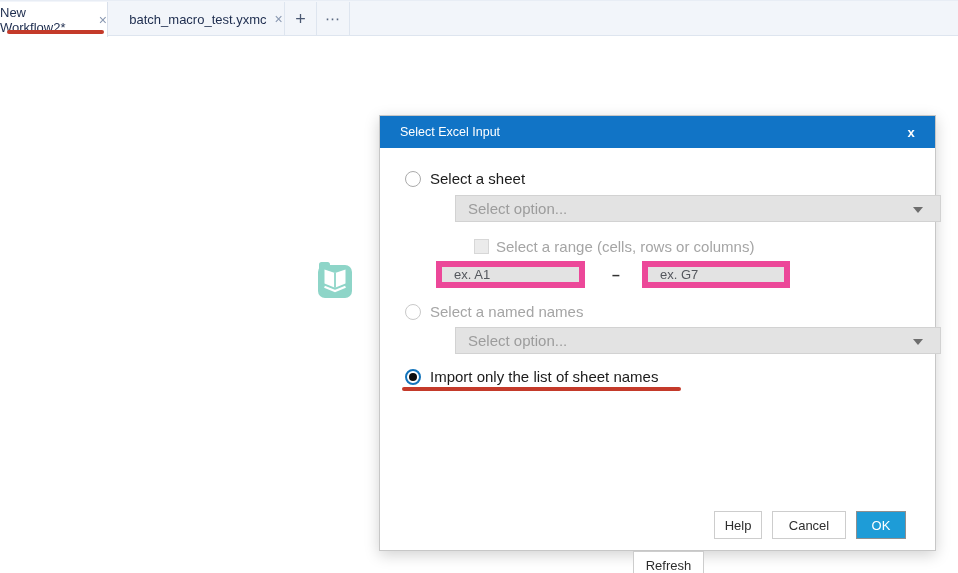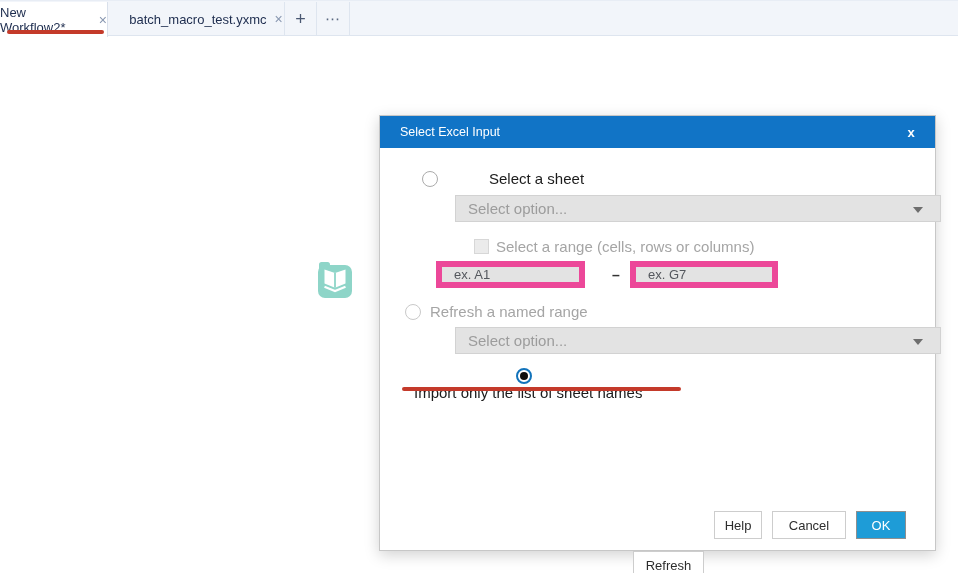--- a/index.html
+++ b/index.html
@@ -115,47 +115,47 @@
   </div>
 </div>
 
 <div class="dialog">
 
   <div class="dialog-header">
     <span class="dialog-title">Select Excel Input</span>
     <span class="dialog-close">x</span>
   </div>
 
-  <div class="row" style="left:42px; top:54px;gap:42px;">
+  <div class="row" style="left:25px; top:54px;">
     <span class="radio enabled"></span>
     <span class="opt-label">Select a sheet</span>
   </div>
   <div class="dropdown" style="top:79px;">
     <span class="ph">Select option...</span>
     <span class="dd-arrow"></span>
   </div>
 
   <div class="row" style="left:47px; top:122px;margin-left:47px;">
     <span class="checkbox"></span>
     <span class="opt-label dim" style="margin-left:7px;">Select a range (cells, rows or columns)</span>
   </div>
   <input class="cell-input" style="left: 56px; top: 145px; width: 149px;" placeholder="ex. A1">
   <span class="range-dash">–</span>
-  <input class="cell-input" style="left: 250px; top: 145px; width: 148px;" placeholder="ex. G7">
+  <input class="cell-input" style="left: 262px; top: 145px; width: 148px;" placeholder="ex. G7">
 
   <div class="row" style="left:25px; top:187px;">
     <span class="radio disabled"></span>
-    <span class="opt-label dim">Refresh a named range</span>
+    <span class="opt-label dim">Select a named names</span>
   </div>
   <div class="dropdown" style="top:211px;">
     <span class="ph">Select option...</span>
     <span class="dd-arrow"></span>
   </div>
 
-  <div class="row" style="left:25px; top:252px;flex-direction:column;">
+  <div class="row" style="left:25px; top:252px;">
     <span class="radio checked"></span>
     <span class="opt-label">Import only the list of sheet names</span>
   </div>
   <div class="opt-underline"></div>
 
   <button class="btn refresh">Refresh</button>
   <button class="btn help">Help</button>
   <button class="btn cancel">Cancel</button>
   <button class="btn ok">OK</button>
 </div>

